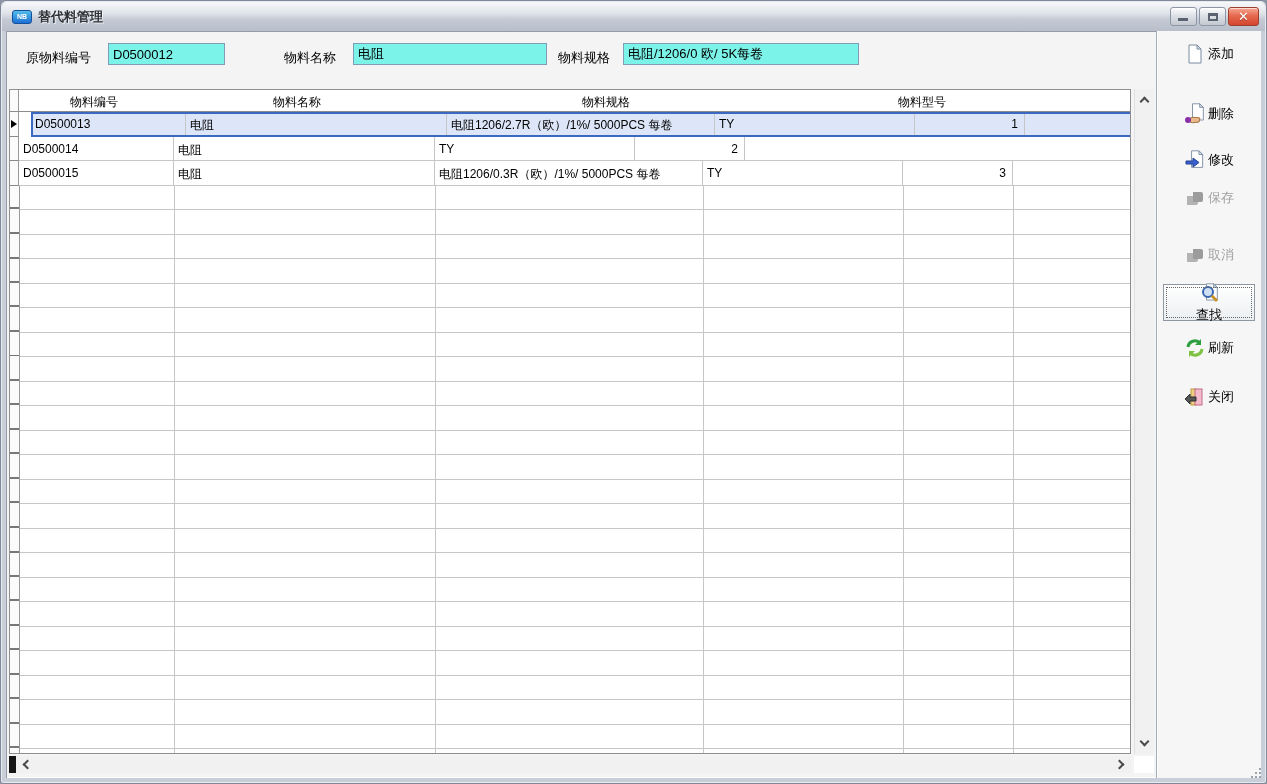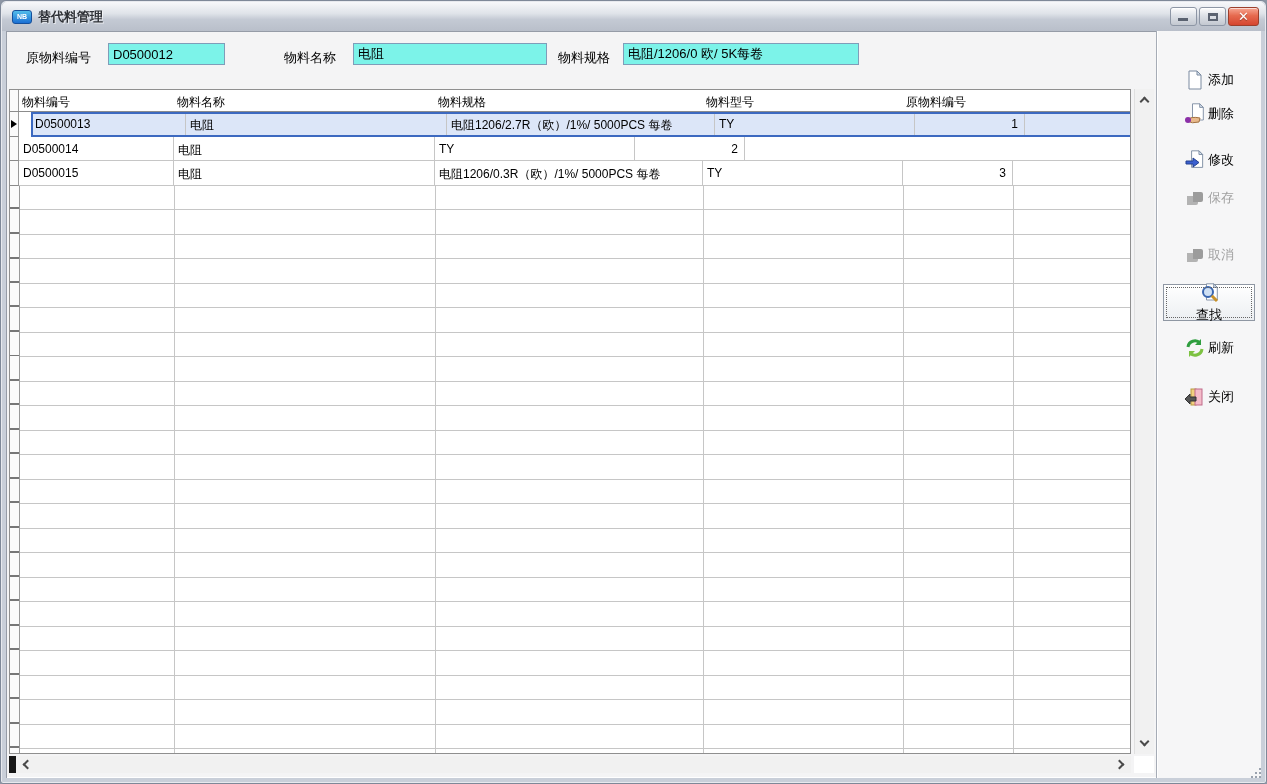--- a/index.html
+++ b/index.html
@@ -34,21 +34,21 @@
   .form-input{position:absolute;top:12px;height:22px;border:1px solid #7f9db9;background:var(--accent-input-bg);
     font-family:inherit;font-size:13px;padding:0 4px;color:#000;}
   
   .grid{position:absolute;left:3px;top:58px;width:1122px;height:665px;background:#fff;border:1px solid #8f8f8f;overflow:hidden;}
   .grid-bg{position:absolute;left:0;right:0;top:22px;bottom:0;
     background:repeating-linear-gradient(180deg,transparent 0 23.5px,var(--grid-line) 23.5px 24.5px);}
   .vline{position:absolute;top:22px;bottom:0;width:1px;background:var(--grid-line);}
   .vline.sel{top:0;background:#9a9a9a;}
   .sel-strip{position:absolute;left:0;top:95px;bottom:0;width:9px;
     background:repeating-linear-gradient(180deg,#fbfbfb 0 22.5px,#777 22.5px 24.5px);}
-  .grid-header{position:absolute;left:0;top:0;right:0;height:22px;background:#fff;border-bottom:1px solid #8c8c8c;display:flex;}
+  .grid-header{position:absolute;left:0;top:0;right:0;height:22px;background:#fff;border-bottom:1px solid #8c8c8c;display:flex;gap:48px;}
   .grid-header .hcell{font-size:12px;color:#000;padding:4px 0 0 3px;white-space:nowrap;overflow:hidden;}
   .sel-cell{width:9px;flex:0 0 9px;border-right:1px solid #9a9a9a;background:#fbfbfb;position:relative;}
   .grid-rows{position:absolute;left:0;top:22px;right:0;}
   .grow{display:flex;height:24.5px;background:#fff;}
   .grow .sel-cell{border-bottom:1px solid #8a8a8a;}
   .row-body{flex:1;display:flex;border-bottom:1px solid var(--grid-line);}
   .grow.selected .row-body{background:var(--selected-row-bg);outline:2px solid var(--selected-row-border);outline-offset:-2px;margin-left:12px;}
   .gcell{font-size:12px;color:#000;padding:5px 0 0 4px;white-space:nowrap;overflow:hidden;border-right:1px solid var(--grid-line);}
   .c1{width:155px;flex:0 0 155px;} .c2{width:261px;flex:0 0 261px;} .c3{width:268px;flex:0 0 268px;}
   .c4{width:200px;flex:0 0 200px;} .c5{width:110px;flex:0 0 110px;} .c6{width:117px;flex:0 0 117px;border-right:none;}
@@ -171,21 +171,21 @@
       <span class="chev down"></span>
     </div>
     <div class="hscroll">
       <span class="hthumb"></span>
       <span class="chev left"></span>
       <span class="chev right"></span>
     </div>
     <div class="corner"></div>
 
     <div class="side-panel">
-        <button class="action" style="top: 34px;">
+        <button class="action" style="top: 8px;">
     <span class="aicon"><svg width="22" height="22" viewBox="0 0 22 22">
               <path d="M5 2h8l4 4v14H5z" fill="#fff" stroke="#7a8aa0"></path>
               <path d="M13 2l4 4h-4z" fill="#d9e4f0" stroke="#7a8aa0"></path>
             </svg></span>
     <span class="alabel">添加</span>
   </button>
         <button class="action" style="top: 68px;">
     <span class="aicon"><svg width="22" height="22" viewBox="0 0 22 22">
               <g transform="translate(4,-1) scale(.9)">
                 <path d="M5 2h8l4 4v14H5z" fill="#fff" stroke="#7a8aa0"></path>

